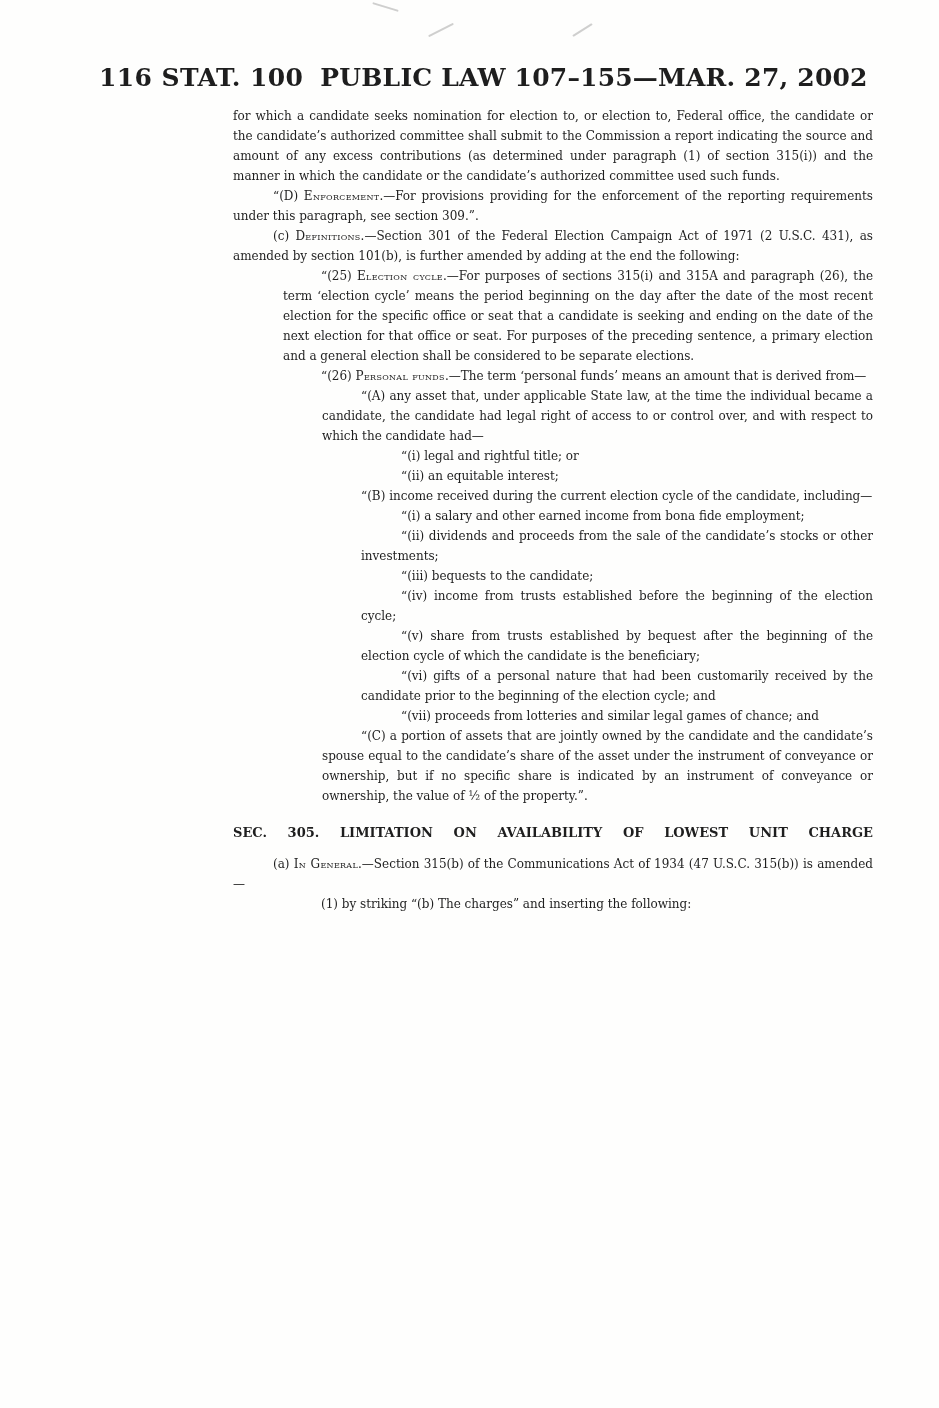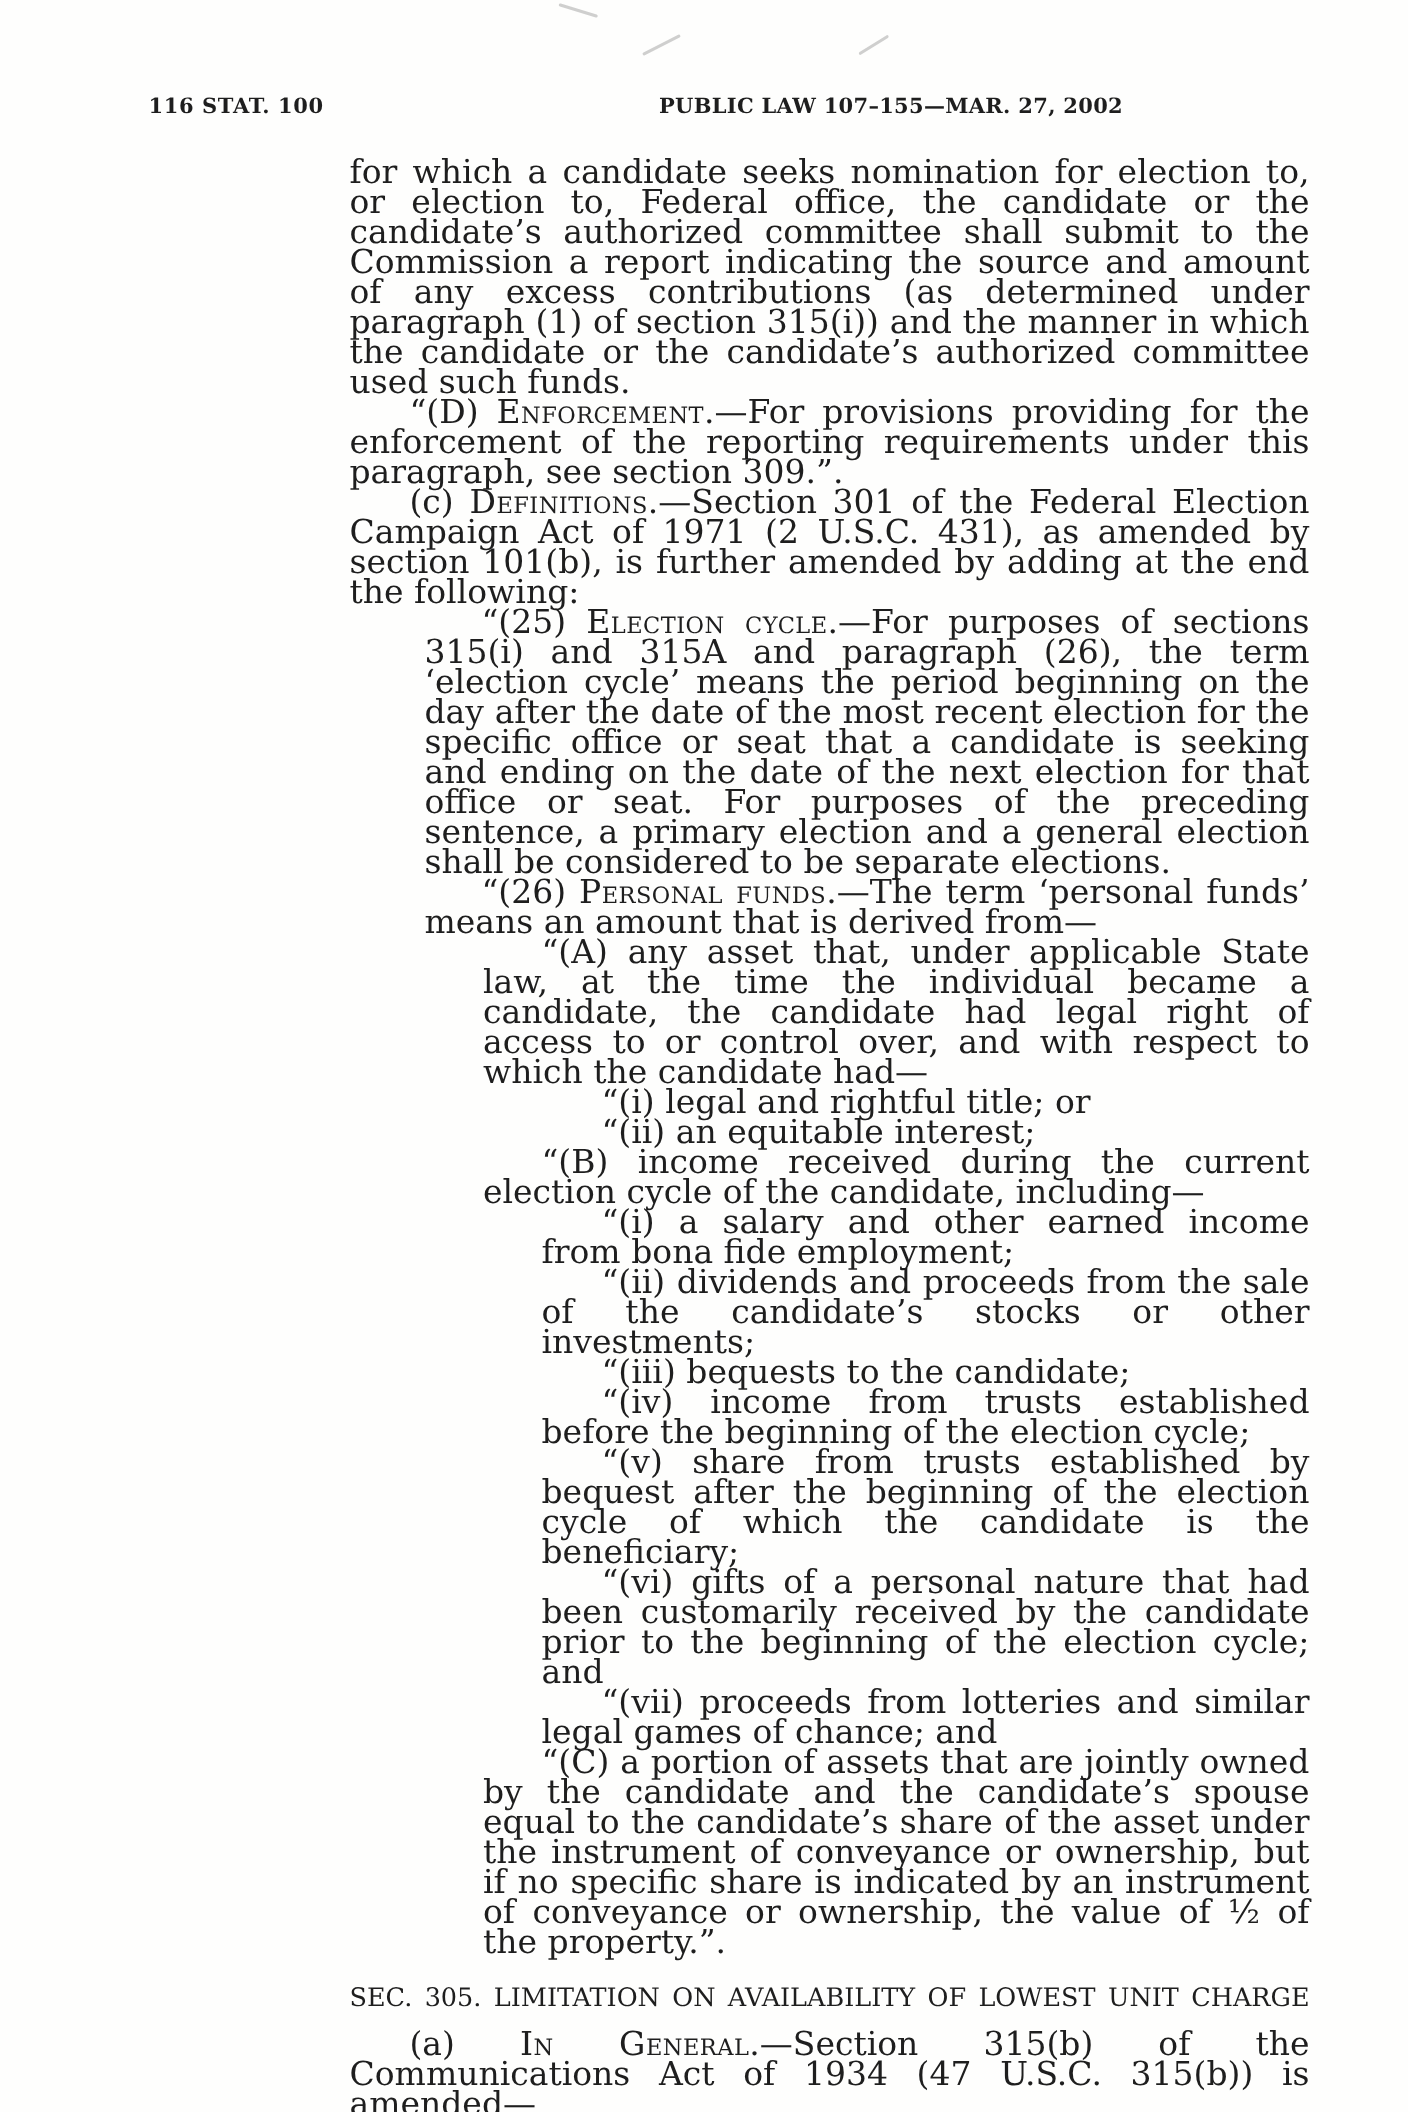--- a/index.html
+++ b/index.html
@@ -27,21 +27,21 @@
   .a1 { left: 372px; top: 6px;  width: 27px; transform: rotate(17deg); }
   .a2 { left: 427px; top: 29px; width: 28px; transform: rotate(-27deg); }
   .a3 { left: 571px; top: 29px; width: 23px; transform: rotate(-32deg); }
 
   .running-head {
     position: absolute;
     top: 63px;
     left: 0;
     width: 939px;
     height: 24px;
-    font-size: 14px;
+    font-size: 25px;
     font-weight: bold;
     white-space: nowrap;
   }
   .stat-num {
     position: absolute;
     left: 99px;
     top: 0;
     letter-spacing: 0.4px;
   }
   .law-title {
@@ -55,38 +55,38 @@
   }
 
   .column {
     position: absolute;
     left: 233px;
     top: 106px;
     width: 640px;
   }
   .para {
     margin: 0;
-    font-size: 22px;
+    font-size: 12px;
     line-height: 20px;
     text-align: justify;
   }
   .para.lvl0 { padding-left: 0;     text-indent: 40px; }
   .para.lvl1 { padding-left: 50px;  text-indent: 38px; }
   .para.lvl2 { padding-left: 89px;  text-indent: 39px; }
   .para.lvl3 { padding-left: 128px; text-indent: 40px; }
   .para.noindent { text-indent: 0; }
   .sc {
     font-variant: small-caps;
     letter-spacing: 0.3px;
   }
   .sec-heading {
     margin: 14px 0 9px 0;
-    font-size: 17px;
+    font-size: 13px;
     line-height: 25px;
-    font-weight: normal;
+    font-weight: bold;
   }
   .sec-line1 {
     text-align: justify;
     text-align-last: justify;
   }
   .sec-line2 {
     margin-left: 95px;
   }
 </style>
 </head>

